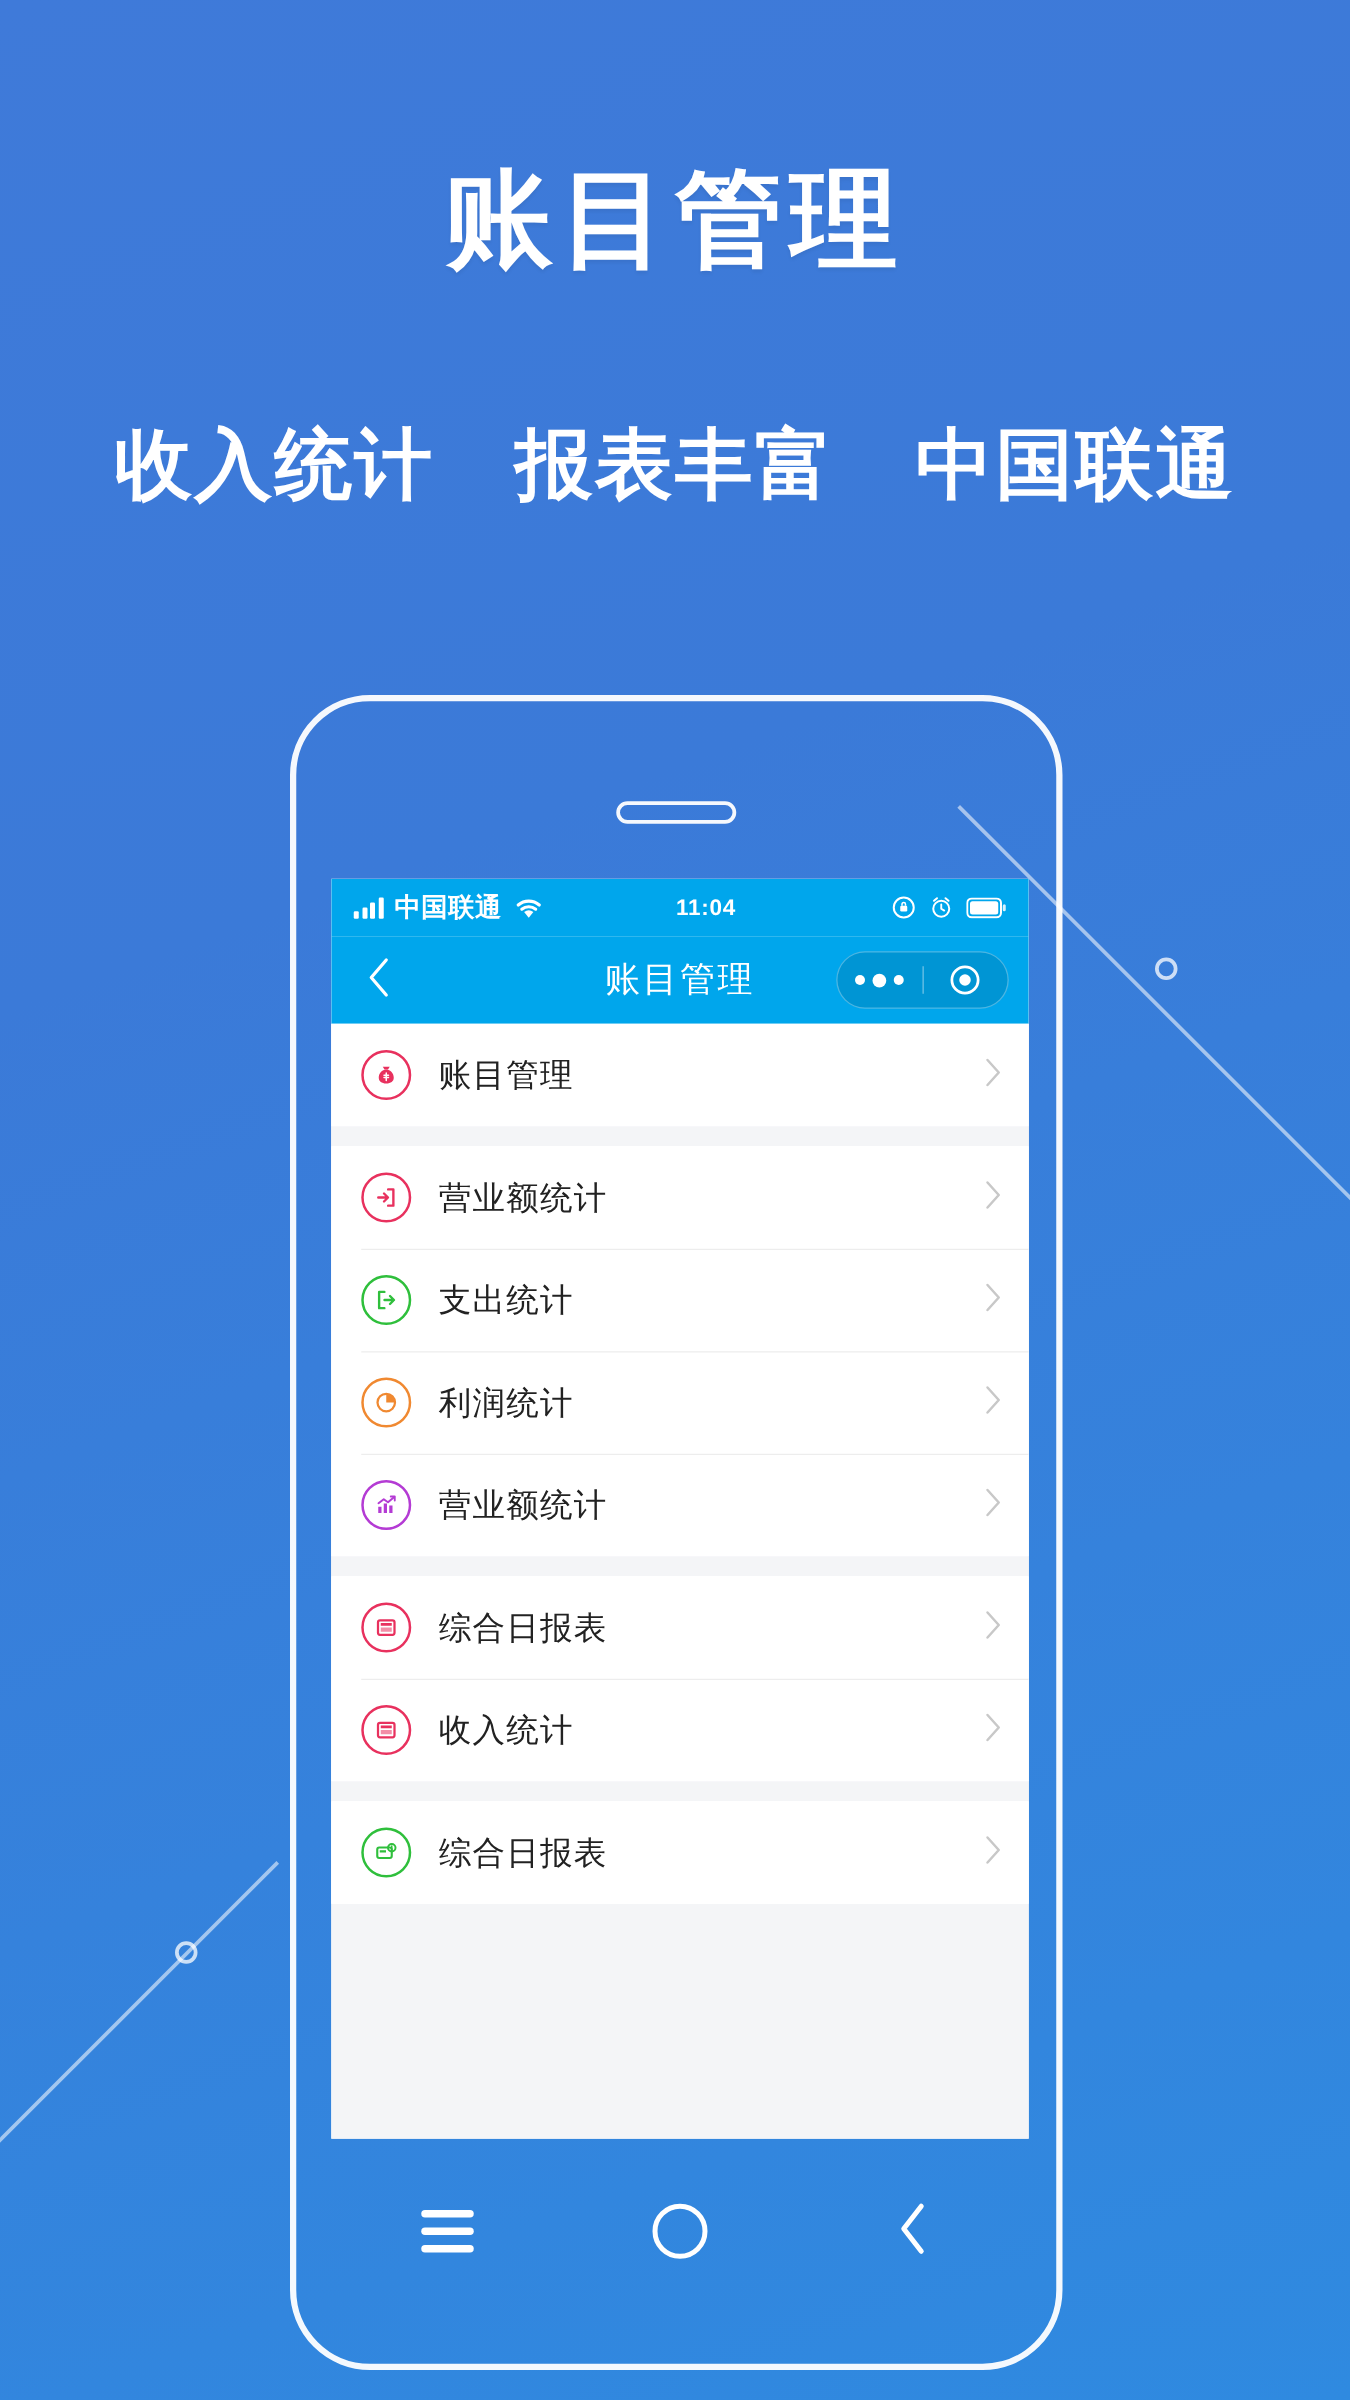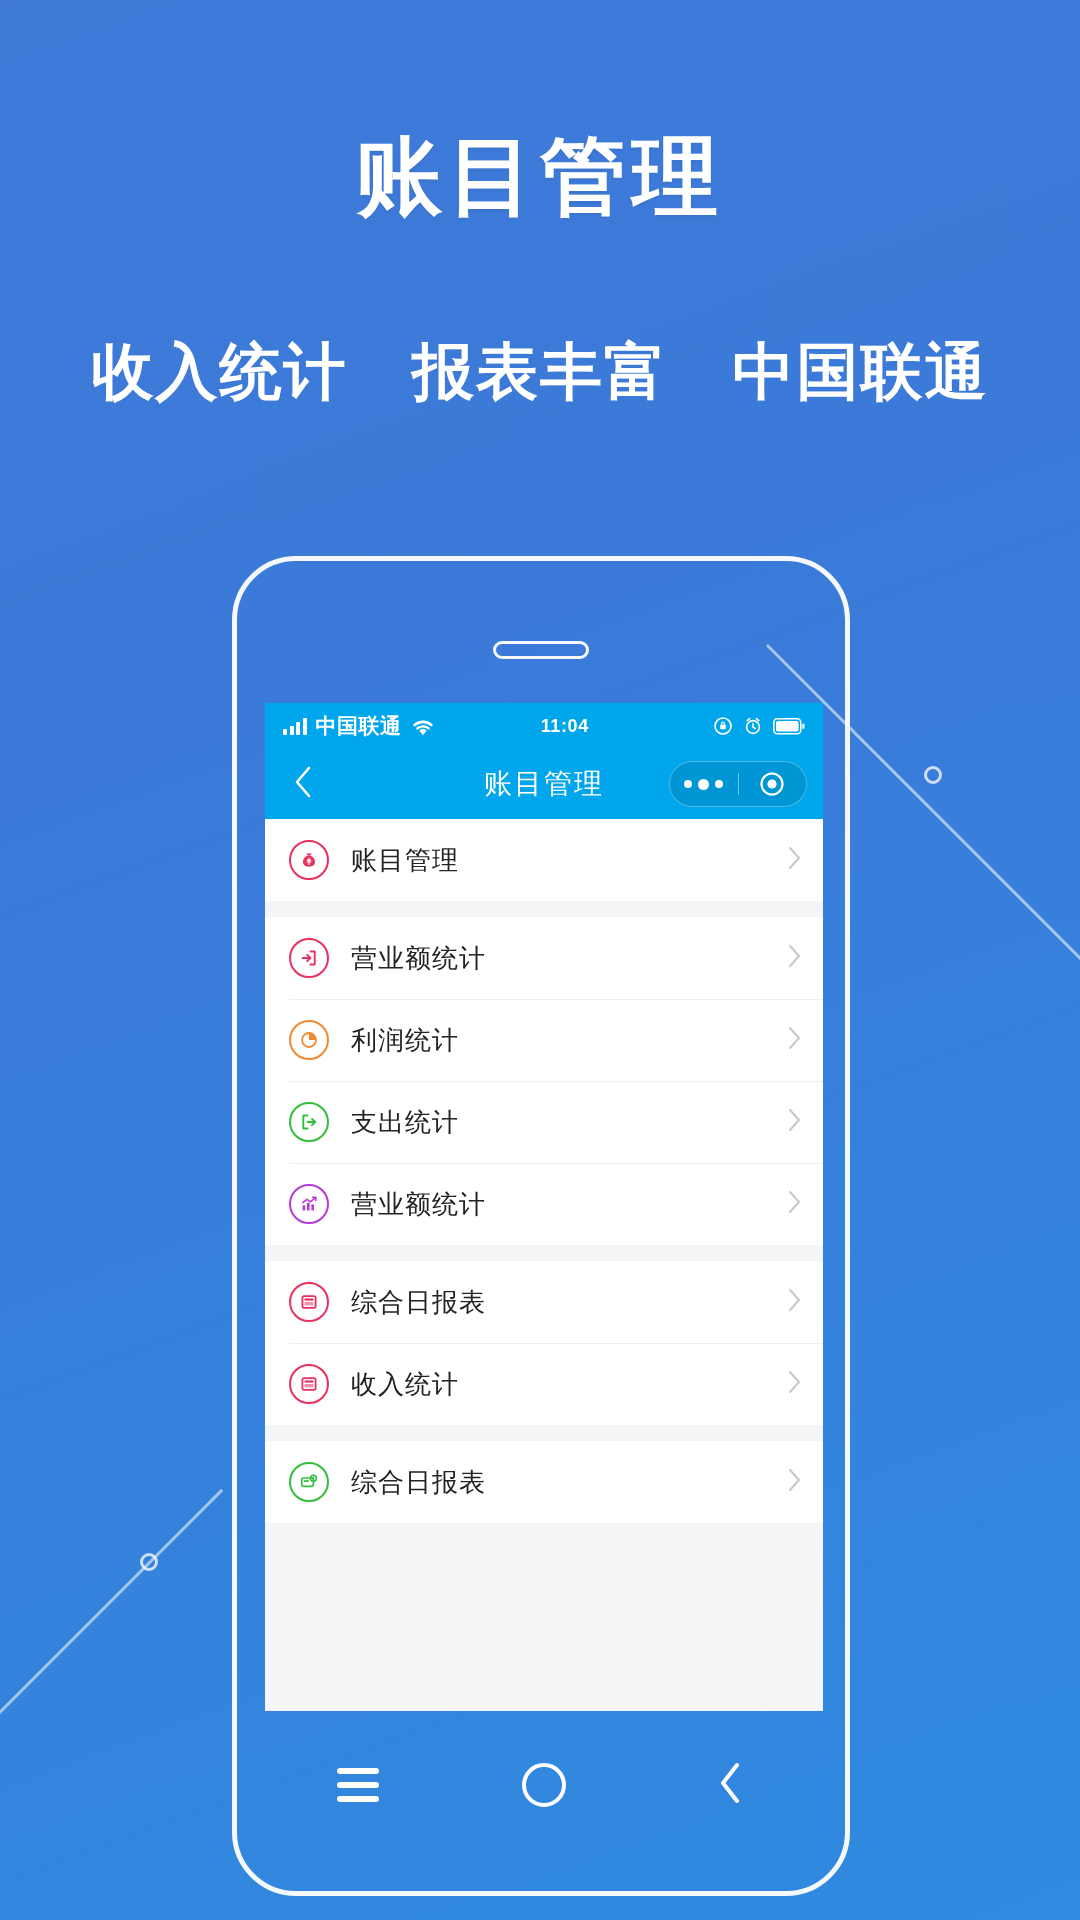--- a/index.html
+++ b/index.html
@@ -322,42 +322,42 @@
           </span>
           <span class="row-label">营业额统计</span>
           <span class="row-chevron">
             <svg width="14" height="24" viewBox="0 0 14 24">
                 <path d="M3 2l9 10-9 10" stroke="currentColor" stroke-width="2" fill="none" stroke-linecap="round" stroke-linejoin="round"></path>
               </svg>
           </span>
         </div>
 
         <div class="row">
+          <span class="row-icon" style="color:#2fbf3c">
+            <svg width="22" height="22" viewBox="0 0 22 22">
+              <path d="M9.5 4.5H5.3v13h4.2" stroke="#2fbf3c" stroke-width="1.9" fill="none" stroke-linecap="round" stroke-linejoin="round"></path>
+              <path d="M9.6 11h7.4M14 7.8 17.2 11 14 14.2" stroke="#2fbf3c" stroke-width="1.9" fill="none" stroke-linecap="round" stroke-linejoin="round"></path>
+            </svg>
+          </span>
+          <span class="row-label">支出统计</span>
+          <span class="row-chevron">
+            <svg width="14" height="24" viewBox="0 0 14 24">
+                <path d="M3 2l9 10-9 10" stroke="currentColor" stroke-width="2" fill="none" stroke-linecap="round" stroke-linejoin="round"></path>
+              </svg>
+          </span>
+        </div>
+
+        <div class="row">
           <span class="row-icon" style="color:#f08931">
             <svg width="22" height="22" viewBox="0 0 22 22">
               <circle cx="11" cy="11" r="7" stroke="#f08931" stroke-width="1.8" fill="none"></circle>
               <path d="M11 11V4a7 7 0 0 1 7 7z" fill="#f08931"></path>
             </svg>
           </span>
           <span class="row-label">利润统计</span>
-          <span class="row-chevron">
-            <svg width="14" height="24" viewBox="0 0 14 24">
-                <path d="M3 2l9 10-9 10" stroke="currentColor" stroke-width="2" fill="none" stroke-linecap="round" stroke-linejoin="round"></path>
-              </svg>
-          </span>
-        </div>
-
-        <div class="row">
-          <span class="row-icon" style="color:#2fbf3c">
-            <svg width="22" height="22" viewBox="0 0 22 22">
-              <path d="M9.5 4.5H5.3v13h4.2" stroke="#2fbf3c" stroke-width="1.9" fill="none" stroke-linecap="round" stroke-linejoin="round"></path>
-              <path d="M9.6 11h7.4M14 7.8 17.2 11 14 14.2" stroke="#2fbf3c" stroke-width="1.9" fill="none" stroke-linecap="round" stroke-linejoin="round"></path>
-            </svg>
-          </span>
-          <span class="row-label">支出统计</span>
           <span class="row-chevron">
             <svg width="14" height="24" viewBox="0 0 14 24">
                 <path d="M3 2l9 10-9 10" stroke="currentColor" stroke-width="2" fill="none" stroke-linecap="round" stroke-linejoin="round"></path>
               </svg>
           </span>
         </div>
 
         <div class="row">
           <span class="row-icon" style="color:#b43bd4">
             <svg width="22" height="22" viewBox="0 0 22 22">

